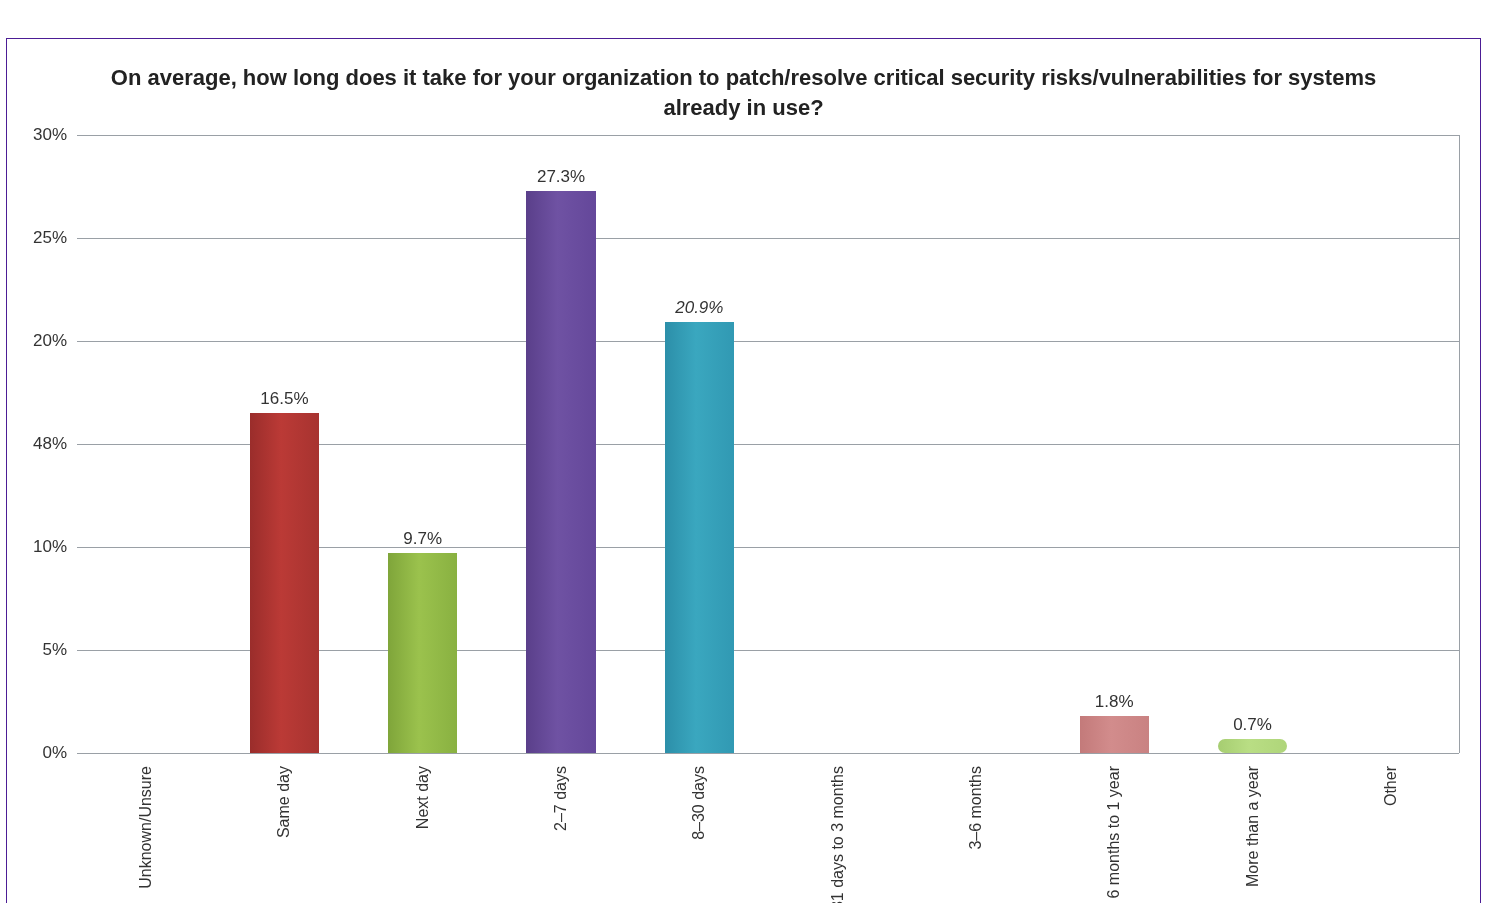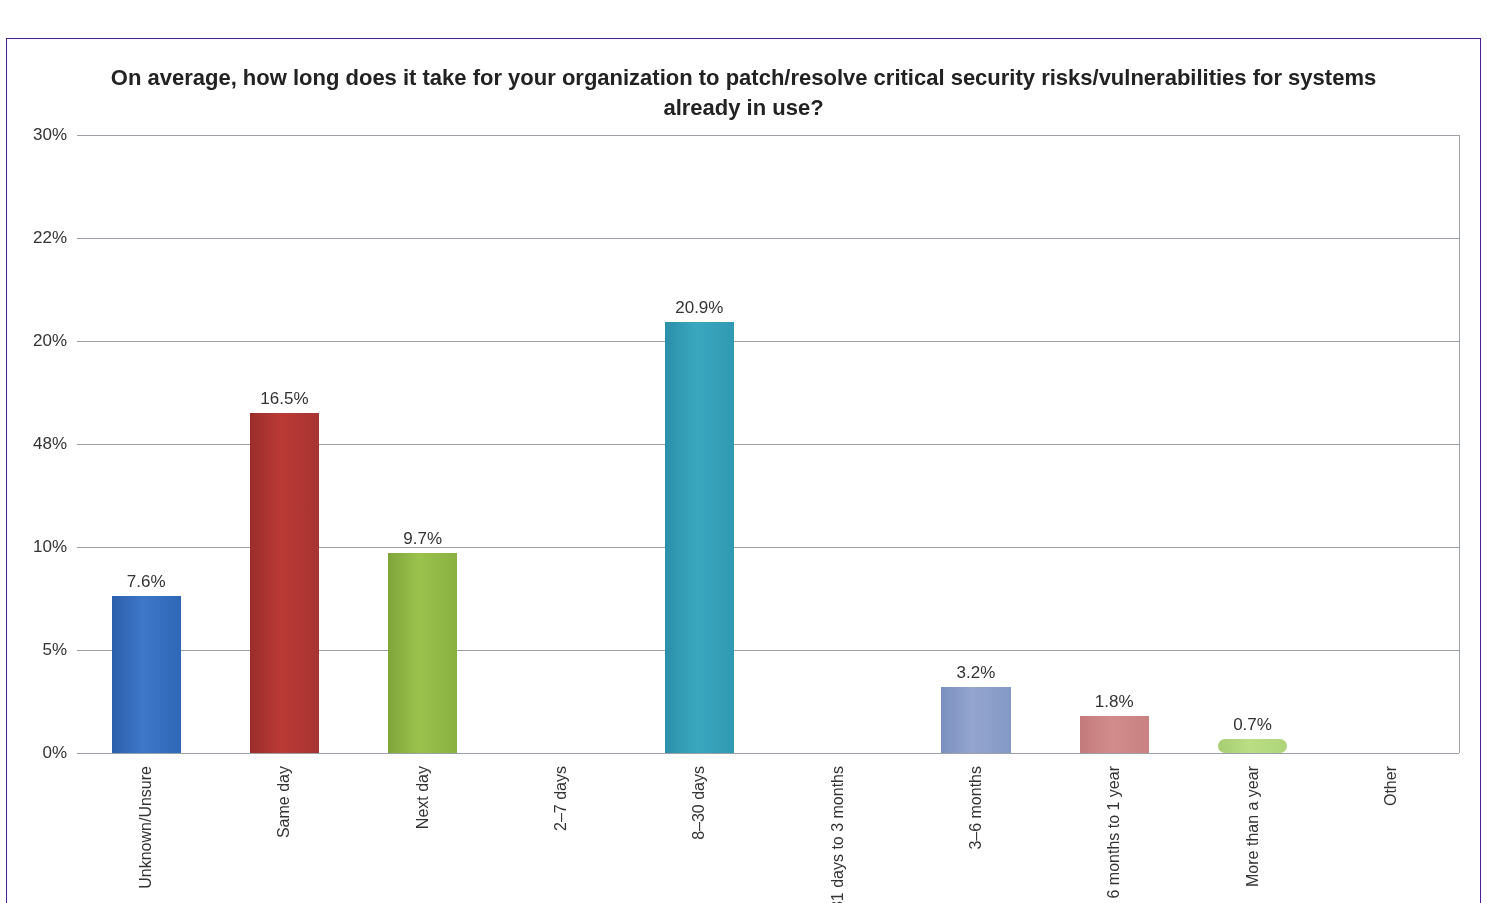--- a/index.html
+++ b/index.html
@@ -123,48 +123,43 @@
         <div class="y-tick" style="top: 100%;">0%</div>
         <div class="gridline" style="top: 83.3333%;"></div>
         <div class="y-tick" style="top: 83.3333%;">5%</div>
         <div class="gridline" style="top: 66.6667%;"></div>
         <div class="y-tick" style="top: 66.6667%;">10%</div>
         <div class="gridline" style="top: 50%;"></div>
         <div class="y-tick" style="top: 50%;">48%</div>
         <div class="gridline" style="top: 33.3333%;"></div>
         <div class="y-tick" style="top: 33.3333%;">20%</div>
         <div class="gridline" style="top: 16.6667%;"></div>
-        <div class="y-tick" style="top: 16.6667%;">22%</div>
+        <div class="y-tick" style="top: 16.6667%;">25%</div>
         <div class="gridline" style="top: 0%;"></div>
         <div class="y-tick" style="top: 0%;">30%</div>
       </div>
     <div class="bars-row" id="bars-row">
-        <div class="bar-slot" style="left: 0%; width: 10%;">
-          <div class="bar c0" style="height: 25.3333%;">
-            <div class="bar-label">7.6%</div>
-          </div>
-        </div>
         <div class="bar-slot" style="left: 10%; width: 10%;">
           <div class="bar c1" style="height: 55%;">
             <div class="bar-label">16.5%</div>
           </div>
         </div>
         <div class="bar-slot" style="left: 20%; width: 10%;">
           <div class="bar c2" style="height: 32.3333%;">
             <div class="bar-label">9.7%</div>
           </div>
         </div>
-        <div class="bar-slot" style="left: 40%; width: 10%;">
+        <div class="bar-slot" style="left: 30%; width: 10%;">
+          <div class="bar c3" style="height: 91%;">
+            <div class="bar-label">27.3%</div>
+          </div>
+        </div>
+        <div class="bar-slot" style="left: 40%; width: 10%; font-style: italic;">
           <div class="bar c4" style="height: 69.6667%;">
             <div class="bar-label">20.9%</div>
-          </div>
-        </div>
-        <div class="bar-slot" style="left: 60%; width: 10%;">
-          <div class="bar c6" style="height: 10.6667%;">
-            <div class="bar-label">3.2%</div>
           </div>
         </div>
         <div class="bar-slot" style="left: 70%; width: 10%;">
           <div class="bar c7" style="height: 6%;">
             <div class="bar-label">1.8%</div>
           </div>
         </div>
         <div class="bar-slot" style="left: 80%; width: 10%;">
           <div class="bar c8" style="height: 2.33333%;">
             <div class="bar-label">0.7%</div>

